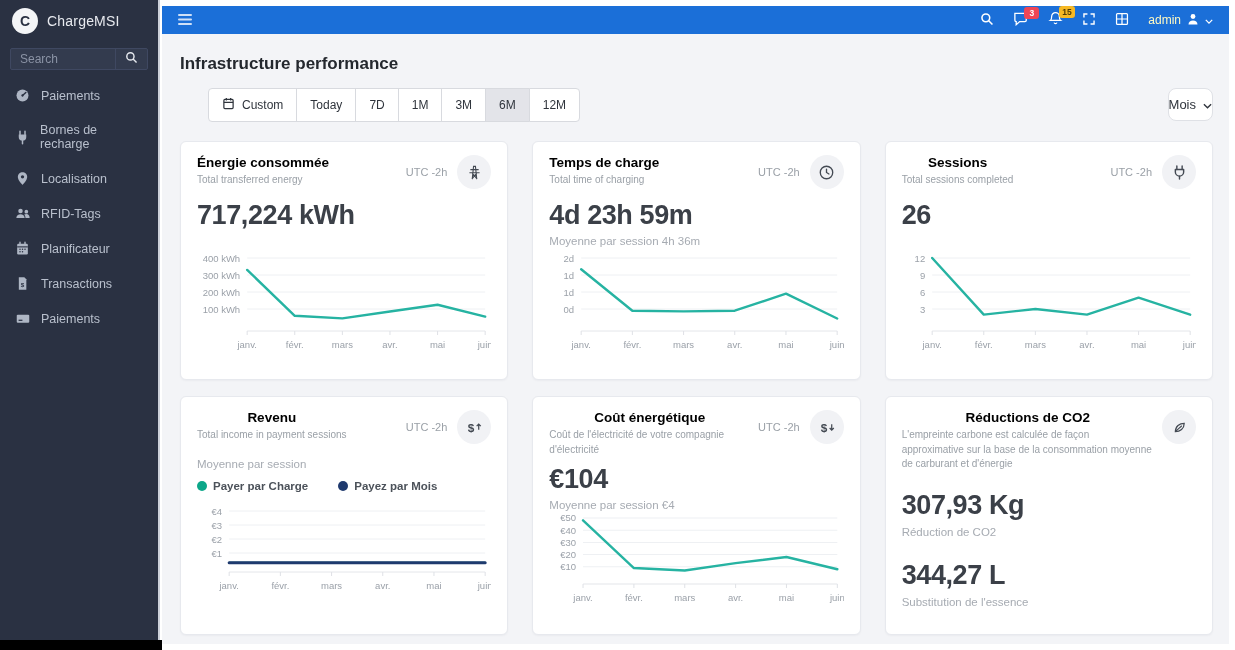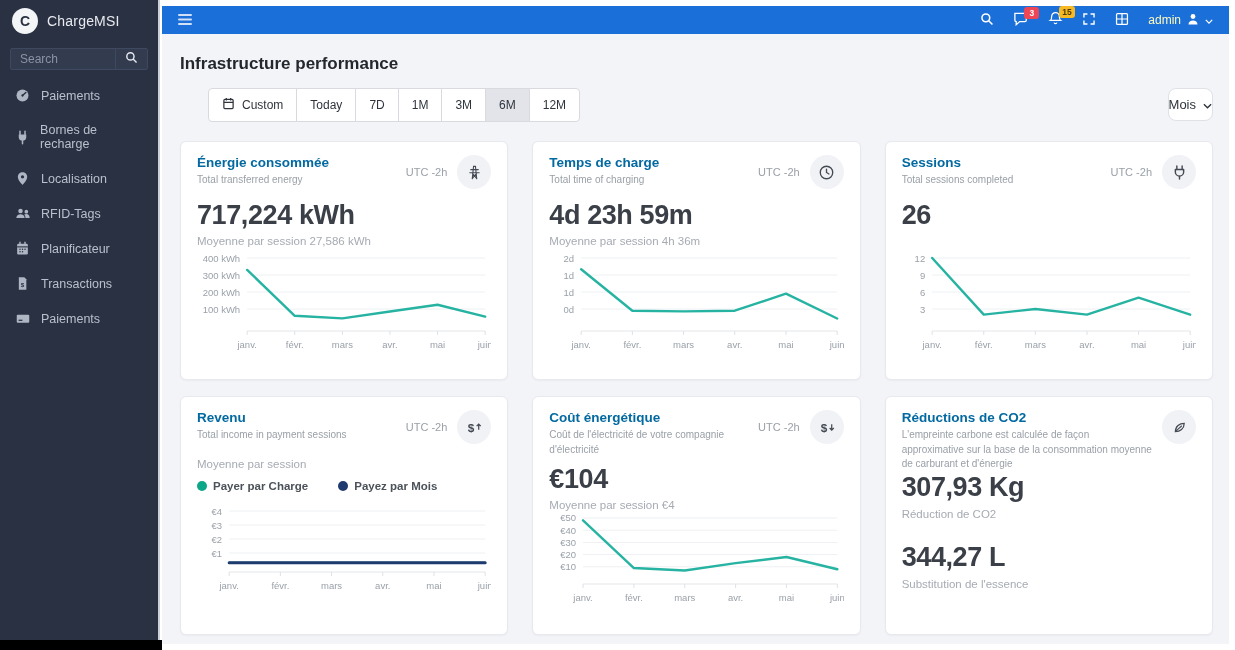--- a/index.html
+++ b/index.html
@@ -75,37 +75,37 @@
     font-family:inherit;
   }
   
   .grid { display:grid; grid-template-columns:repeat(3,1fr); gap:16px 24px; }
   .card {
     background:#fff; border:1px solid #e7e9ee; border-radius:6px;
     box-shadow:0 1px 2px rgba(30,35,50,.04);
     padding:13px 16px 26px; height:239px; display:flex; flex-direction:column;
   }
   .card-head { display:flex; justify-content:space-between; align-items:flex-start; }
-  .card-head h3 { margin:0 0 3px; font-size:13.5px; color:#0369a1; font-weight:bold; }
+  .card-head h3 { margin:0 0 3px; font-size:13.5px; color:#000000; font-weight:bold;text-align:center; }
   .card-sub { margin:0; font-size:10px; color:#9aa0a7; line-height:1.45; }
   .head-right { display:flex; align-items:center; gap:10px; flex:none; padding-left:8px; }
   .utc { font-size:11px; color:#9aa0a7; white-space:nowrap; }
   .icon-badge {
     width:34px; height:34px; border-radius:50%; background:#f1f2f5; color:#444a53;
     display:flex; align-items:center; justify-content:center; flex:none;
   }
   .big { font-size:27px; font-weight:600; color:#3b4048; margin-top:11px; letter-spacing:-.4px; }
   .avg { margin:4px 0 0; font-size:11.5px; color:#a6abb2; }
   .chart { width:100%; height:100px; display:block; margin-top:auto; }
   .chart.rev { height:88px; margin-top:10px; }
   .tick { font-size:9.5px; fill:#9ba1a9; }
   .legend { display:flex; gap:30px; margin-top:10px; }
   .legend-item { display:flex; align-items:center; gap:6px; font-size:11.5px; font-weight:bold; color:#4c525a; }
   .dot { width:10px; height:10px; border-radius:50%; flex:none; }
-  .co2-val { font-size:27px; font-weight:600; color:#3b4048; letter-spacing:-.4px; }
+  .co2-val { font-size:27px; font-weight:600; color:#3b4048; margin-top:18px; letter-spacing:-.4px; }
   .co2-lab { margin:5px 0 0; font-size:11.5px; color:#a6abb2; }
 </style>
 </head>
 <body>
 
 <aside class="sidebar">
   <div class="brand">
     <span class="logo">C</span>
     <span class="brand-name">ChargeMSI</span>
   </div>
@@ -309,21 +309,20 @@
           <div class="head-right">
             <span class="utc">UTC -2h</span>
             <span class="icon-badge">
               <svg width="17" height="17" viewBox="0 0 18 18">
                   <path d="M6.6 16 L8 2.5 h2 L11.4 16 M4.6 6 h8.8 M3.6 9.3 h10.8 M6.2 16 L11.6 9.3 M11.8 16 L6.4 9.3" fill="none" stroke="currentColor" stroke-width="1.15"></path>
                 </svg>
             </span>
           </div>
         </div>
         <div class="big">717,224 kWh</div>
-        <p class="avg">Moyenne par session 27,586 kWh</p>
         <svg class="chart" viewBox="0 0 294 100">
             <line x1="50" y1="5" x2="288" y2="5" stroke="#eef0f3"></line>
             <text x="43" y="8.5" text-anchor="end" class="tick">400 kWh</text>
             <line x1="50" y1="22" x2="288" y2="22" stroke="#eef0f3"></line>
             <text x="43" y="25.5" text-anchor="end" class="tick">300 kWh</text>
             <line x1="50" y1="39" x2="288" y2="39" stroke="#eef0f3"></line>
             <text x="43" y="42.5" text-anchor="end" class="tick">200 kWh</text>
             <line x1="50" y1="56" x2="288" y2="56" stroke="#eef0f3"></line>
             <text x="43" y="59.5" text-anchor="end" class="tick">100 kWh</text>
             <line x1="50" y1="78" x2="288" y2="78" stroke="#e4e6ea"></line>

